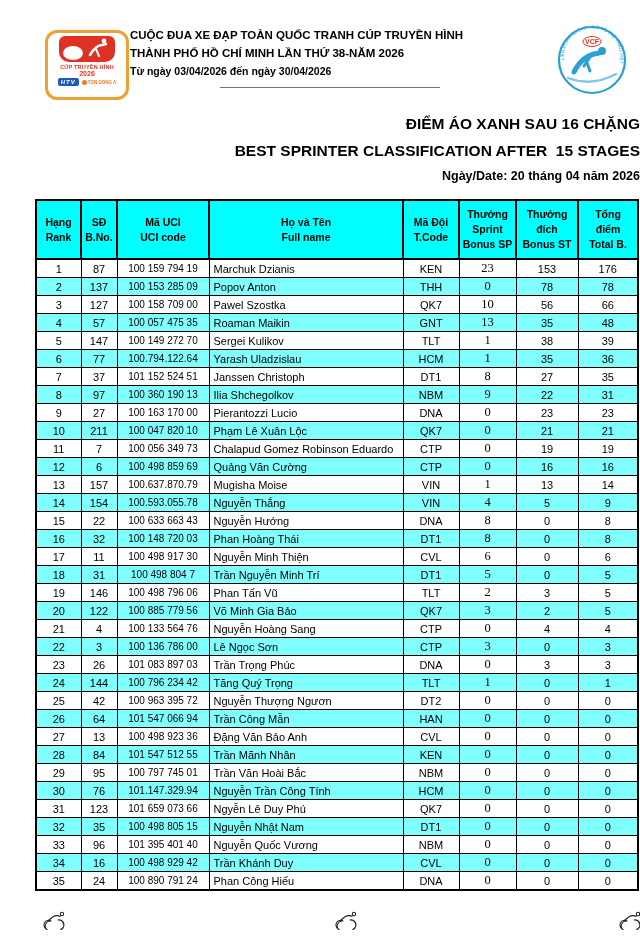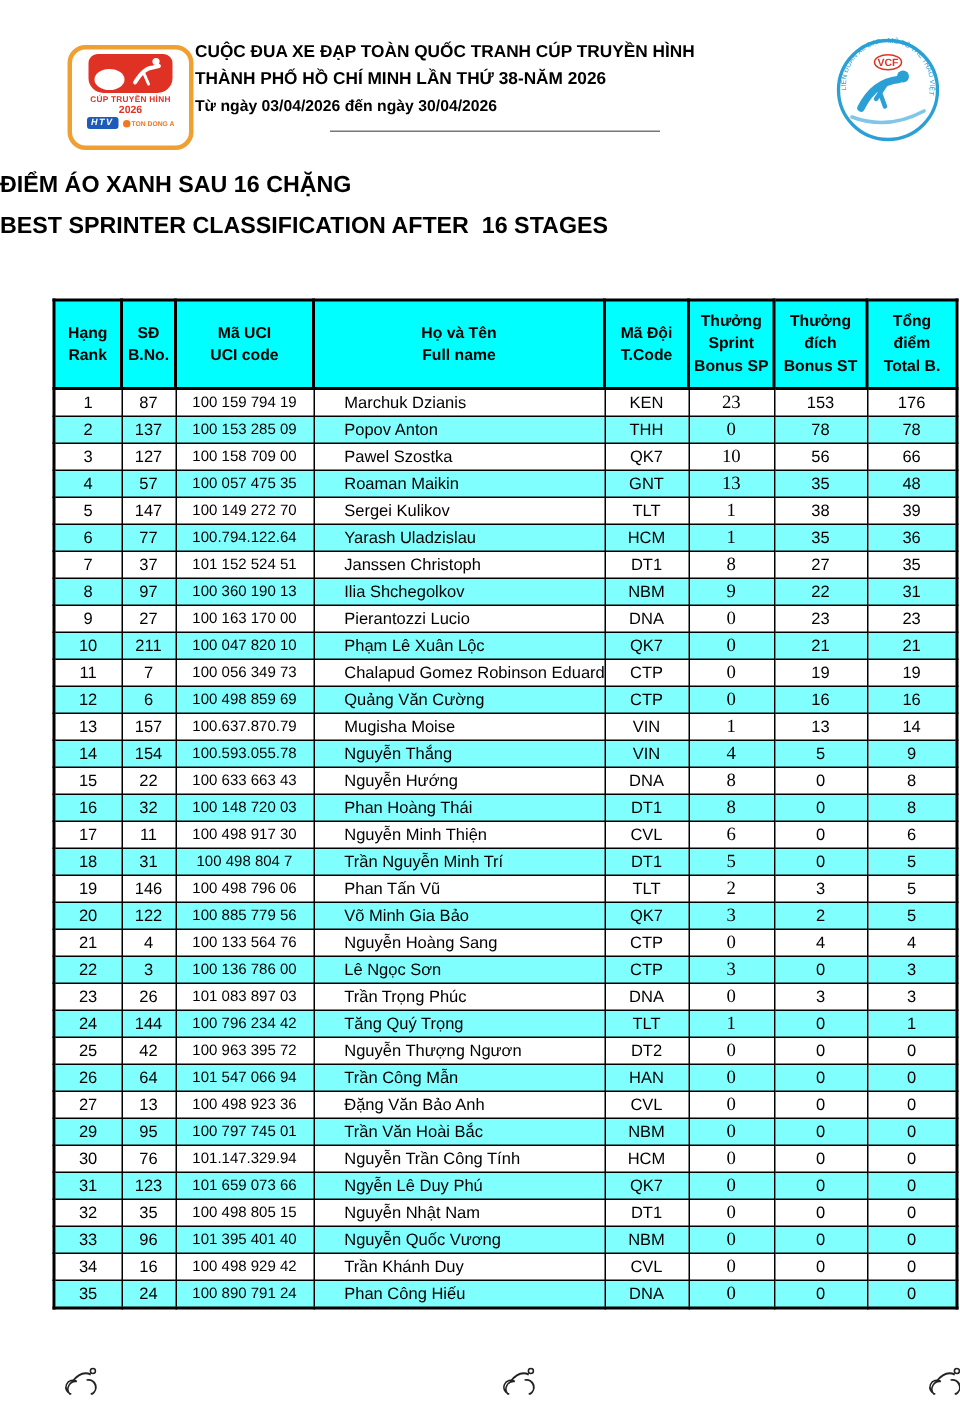--- a/index.html
+++ b/index.html
@@ -24,36 +24,36 @@
 
   .logo-right{position:absolute;left:556px;top:24px;width:72px;height:72px;}
 
   
   .header-text{position:absolute;left:130px;right:110px;top:26px;text-align:left;}
   .h1{font-size:11.5px;font-weight:bold;line-height:18px;white-space:pre-wrap;}
   .h2{font-size:10.5px;font-weight:bold;line-height:18px;}
   .hr-divider{width:220px;margin:7px auto 0;border-top:1.5px solid #777;}
 
   
-  .title-block{position:absolute;left:0;right:0;top:110px;text-align:left;}
+  .title-block{position:absolute;left:0;right:0;top:110px;text-align:right;}
   .t1{font-size:15.5px;font-weight:bold;line-height:27px;white-space:pre-wrap;}
   .t2{font-size:12.5px;font-weight:bold;line-height:24px;}
 
   
   table.cls{position:absolute;left:35px;top:199px;width:602px;border-collapse:collapse;
             table-layout:fixed;border:2px solid #000;}
   col.c0{width:45px}col.c1{width:36px}col.c2{width:92px}col.c3{width:194px}
   col.c4{width:56px}col.c5{width:57px}col.c6{width:62px}col.c7{width:60px}
   th{background:var(--header-bg);border:2px solid #000;font-size:10.5px;font-weight:bold;
      padding:2px 0;line-height:1.4;vertical-align:middle;height:53px;}
   td{border:1px solid #000;height:17px;font-size:11px;text-align:center;padding:0 2px;
      overflow:hidden;white-space:nowrap;background:#fff;}
   tbody tr:nth-child(even) td{background:var(--stripe-bg);}
   td.col2{font-size:10px;}
-  td.col3{text-align:left;padding-left:20px;}
+  td.col3{text-align:left;padding-left:4px;}
   td.col5{font-family:"Liberation Serif",serif;font-size:12.5px;}
 
   
   .footer-mark{position:absolute;top:908px;width:28px;height:26px;}
   .fm-0{left:40px}.fm-1{left:332px}.fm-2{left:616px}
 </style>
 </head>
 <body>
 
 <div class="page">
@@ -100,21 +100,22 @@
 
   <div class="header-text">
     <div class="h1">CUỘC ĐUA XE ĐẠP TOÀN QUỐC TRANH CÚP TRUYỀN HÌNH</div>
     <div class="h1">THÀNH PHỐ HỒ CHÍ MINH LẦN THỨ 38-NĂM 2026</div>
     <div class="h2">Từ ngày 03/04/2026 đến ngày 30/04/2026</div>
     <div class="hr-divider"></div>
   </div>
 
   <div class="title-block">
     <div class="t1">ĐIỂM ÁO XANH SAU 16 CHẶNG</div>
-    <div class="t1">BEST SPRINTER CLASSIFICATION AFTER  16 STAGES</div>
+    <div class="t1">BEST SPRINTER CLASSIFICATION AFTER  15 STAGES</div>
+    <div class="t2">Ngày/Date: 20 tháng 04 năm 2026</div>
   </div>
 
   <table class="cls">
     <colgroup>
       <col class="c0">
         <col class="c1">
         <col class="c2">
         <col class="c3">
       <col class="c4">
         <col class="c5">
@@ -425,20 +426,30 @@
           <td class="col0">27</td>
           <td class="col1">13</td>
           <td class="col2">100 498 923 36</td>
           <td class="col3">Đặng Văn Bảo Anh</td>
           <td class="col4">CVL</td>
           <td class="col5">0</td>
           <td class="col6">0</td>
           <td class="col7">0</td>
         </tr>
         <tr>
+          <td class="col0">28</td>
+          <td class="col1">84</td>
+          <td class="col2">101 547 512 55</td>
+          <td class="col3">Trần Mãnh Nhân</td>
+          <td class="col4">KEN</td>
+          <td class="col5">0</td>
+          <td class="col6">0</td>
+          <td class="col7">0</td>
+        </tr>
+        <tr>
           <td class="col0">29</td>
           <td class="col1">95</td>
           <td class="col2">100 797 745 01</td>
           <td class="col3">Trần Văn Hoài Bắc</td>
           <td class="col4">NBM</td>
           <td class="col5">0</td>
           <td class="col6">0</td>
           <td class="col7">0</td>
         </tr>
         <tr>

